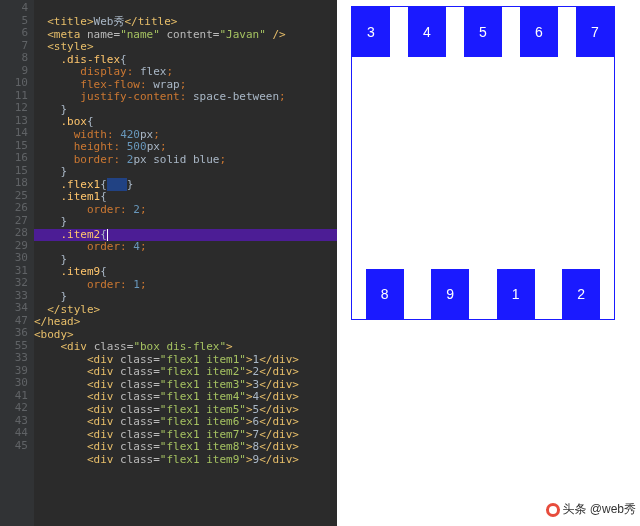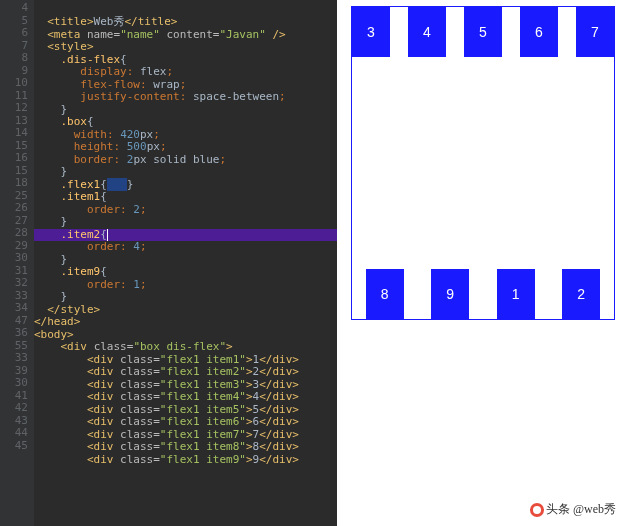--- a/index.html
+++ b/index.html
@@ -22,21 +22,21 @@
   .t-br{color:#a9b7c6}
   .t-sc{color:#cc7832}
   .caret-mark{display:inline-block;width:1px;height:12px;background:#fff;vertical-align:middle}
   .sel{background:#214283}
   
   .preview{flex:1;background:#fff;position:relative}
   .box{position:absolute;left:14px;top:6px;width:262px;height:312px;border:1.5px solid #1a1aff;box-sizing:content-box;display:flex;flex-flow:wrap;justify-content:space-between;align-content:space-between;padding:0}
   .row{display:flex;justify-content:space-between;width:100%;}
   .cell{width:38px;height:50px;background:#1a1aff;color:#fff;font-family:Arial,sans-serif;font-size:14px;display:flex;align-items:center;justify-content:center}
   
-  .wm{position:absolute;right:24px;bottom:8px;font-family:Liberation Serif, serif;font-size:12px;color:#333}
+  .wm{position:absolute;right:4px;bottom:8px;font-family:Liberation Sans, sans-serif;font-size:12px;color:#333}
   .wm .logo{display:inline-block;width:14px;height:14px;border-radius:50%;background:#e74c3c;vertical-align:middle;margin-right:2px;position:relative}
   .wm .logo::after{content:"";position:absolute;left:3px;top:3px;width:8px;height:8px;border-radius:50%;background:#fff}
 </style>
 </head>
 <body>
 
 <div class="wrap">
 
   <div class="editor">
     <div class="gutter" id="gutter">

